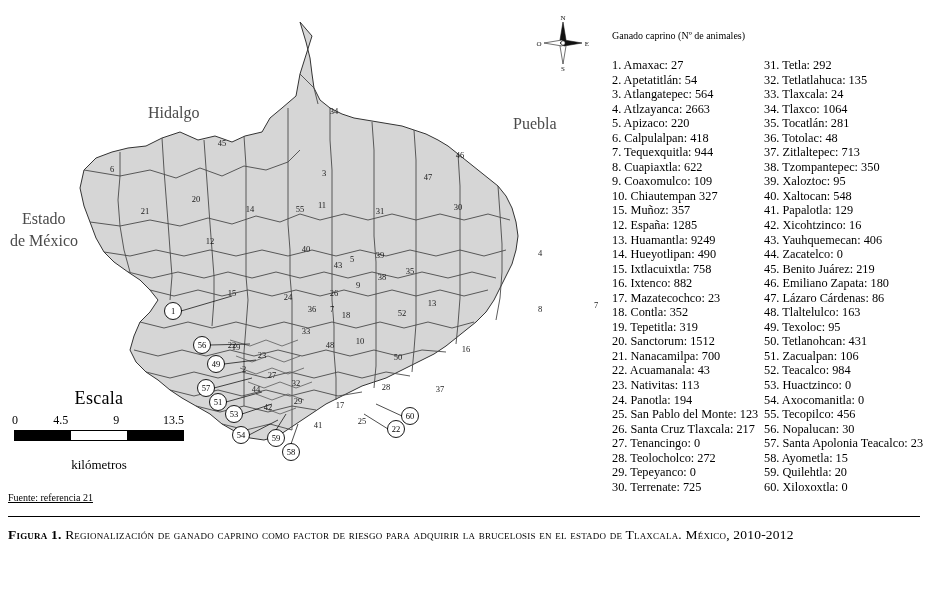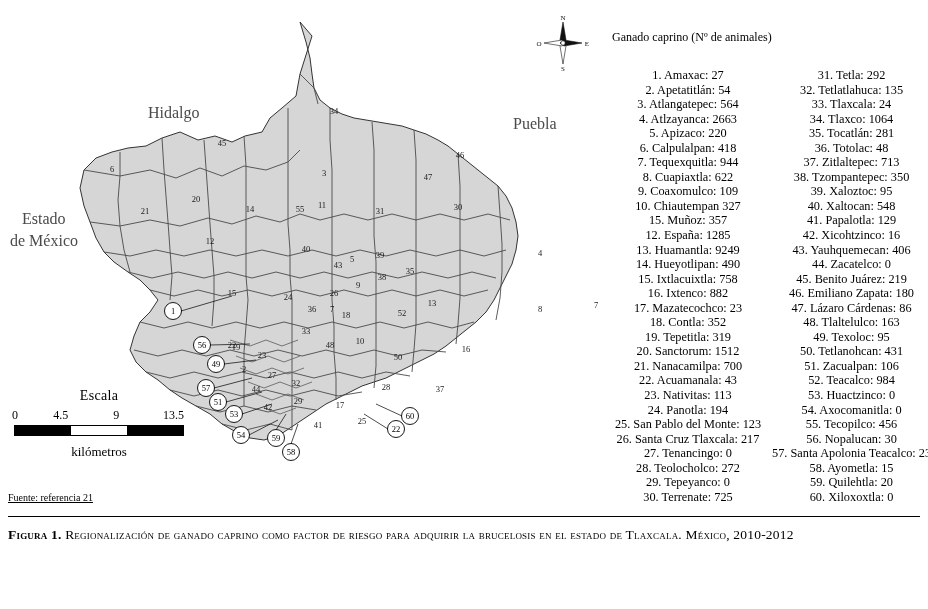--- a/index.html
+++ b/index.html
@@ -40,21 +40,21 @@
 
   
   .scale-box {
     position: absolute;
     left: 14px;
     top: 388px;
     width: 170px;
     text-align: center;
   }
   .scale-title {
-    font-size: 14px;
+    font-size: 18px;
     margin-bottom: 4px;
     letter-spacing: .3px;
   }
   .scale-nums {
     display: flex;
     justify-content: space-between;
     font-size: 12px;
     padding: 0 0 2px 0;
   }
   .scale-nums span { transform: translateX(-50%); }
@@ -64,47 +64,46 @@
     position: relative;
     height: 9px;
     border: 1px solid #000;
     display: flex;
   }
   .scale-bar div { flex: 1 1 0; border-right: 1px solid #000; }
   .scale-bar div:last-child { border-right: none; }
   .scale-bar .dark { background: #000; }
   .scale-units {
     font-size: 13px;
-    margin-top: 8px;
+    margin-top: 16px;
   }
 
   
   .compass {
     position: absolute;
     left: 536px;
     top: 14px;
     width: 54px;
     height: 58px;
   }
 
   
   .legend {
     position: absolute;
     left: 612px;
     top: 30px;
     width: 310px;
   }
   .legend-title {
-    font-size: 12px;
-    margin-bottom: 23px;
+    font-size: 10px;
+    margin-bottom: 17px;
   }
   .legend-cols {
     display: flex;
-    gap: 8px;
-    text-align: center;
+    gap: 0;
   }
   .legend-col {
     flex: 0 0 auto;
   }
   .legend-col:first-child { width: 152px; }
   .legend-item {
     font-size: 12.3px;
     line-height: 14.55px;
     white-space: nowrap;
   }

